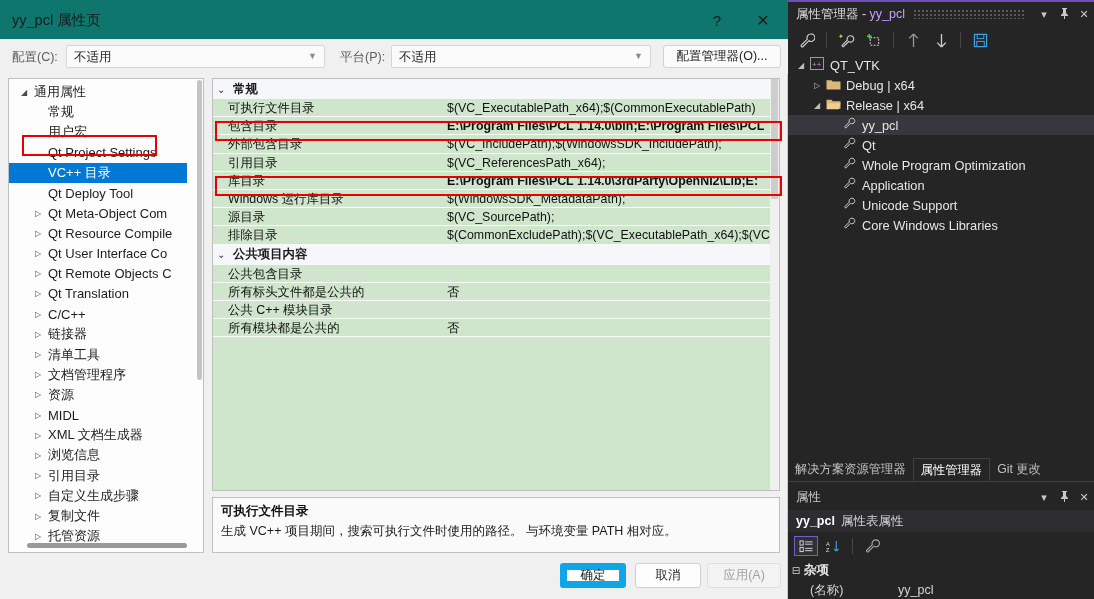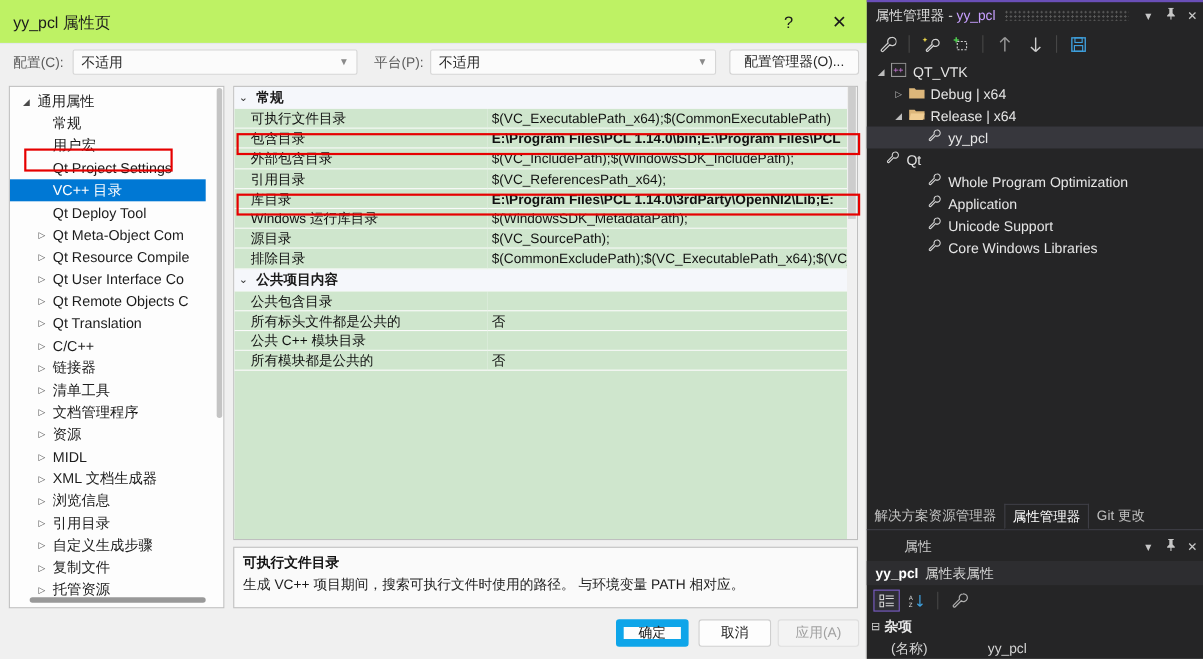--- a/index.html
+++ b/index.html
@@ -12,21 +12,21 @@
   #root { position: relative; width: 1094px; height: 599px; }
 
   
   .dialog {
     position: absolute; left: 0; top: 0; width: 788px; height: 599px;
     background: #f0f0f0;
     border-right: 1px solid #c8c8c8;
   }
   .titlebar {
     position: absolute; left: 0; top: 0; width: 788px; height: 40px;
-    background: #bef264;
+    background: #0f766e;
     border-bottom: 1px solid #e4e8ee;
   }
   .title-text {
     position: absolute; left: 12px; top: 11px;
     font-size: 14.5px; color: #1b1b1b;
   }
   .tb-btn {
     position: absolute; top: 0; width: 46px; height: 40px;
     display: flex; align-items: center; justify-content: center;
     font-size: 15px; color: #1b1b1b; cursor: default;
@@ -199,21 +199,21 @@
   .vs-tab {
     font-size: 12.3px; color: #c0c0c0; padding: 3px 7px 4px 7px; height: 23px;
   }
   .vs-tab.active {
     background: #252526; color: #ffffff;
     border: 1px solid #3f3f46; border-bottom: 1px solid #252526;
   }
 
   .vs-props-header {
     position: absolute; left: 0; top: 486px; width: 306px; height: 22px;
-    display: flex; align-items: center; padding-left: 26px;
+    display: flex; align-items: center;
   }
   .vs-props-header .pt { font-size: 12.5px; color: #c8c8c8; padding-left: 8px; flex: 1 1 auto; }
   .vs-props-sub {
     position: absolute; left: 0; top: 510px; width: 306px; height: 22px;
     background: #2d2d30; display: flex; align-items: center; padding-left: 8px;
   }
   .vs-props-sub .nm { font-size: 12.5px; font-weight: bold; color: #ffffff; }
   .vs-props-sub .ds { font-size: 12.5px; color: #d4d4d4; margin-left: 6px; }
   .vs-props-tb {
     position: absolute; left: 0; top: 534px; width: 306px; height: 24px;
@@ -516,21 +516,21 @@
             </svg></span>
           <span style="margin-left: 4px;">Release | x64</span>
         </div>
         <div class="vnode selected" style="padding-left: 38px;">
           <span class="varrow"></span>
           <span class="vicon"><svg width="14" height="13" viewBox="0 0 16 16">
               <path d="M11.5 1.5a3.4 3.4 0 0 0-3.1 4.7L2.9 11.7a1.1 1.1 0 0 0 1.5 1.5l5.5-5.4a3.4 3.4 0 1 0 1.6-6.3z" fill="none" stroke="#d4d4d4" stroke-width="1.2"></path>
             </svg></span>
           <span style="margin-left: 4px;">yy_pcl</span>
         </div>
-        <div class="vnode" style="">
+        <div class="vnode" style="padding-left: 38px;">
           <span class="varrow"></span>
           <span class="vicon"><svg width="14" height="13" viewBox="0 0 16 16">
               <path d="M11.5 1.5a3.4 3.4 0 0 0-3.1 4.7L2.9 11.7a1.1 1.1 0 0 0 1.5 1.5l5.5-5.4a3.4 3.4 0 1 0 1.6-6.3z" fill="none" stroke="#d4d4d4" stroke-width="1.2"></path>
             </svg></span>
           <span style="margin-left: 4px;">Qt</span>
         </div>
         <div class="vnode" style="padding-left: 38px;">
           <span class="varrow"></span>
           <span class="vicon"><svg width="14" height="13" viewBox="0 0 16 16">
               <path d="M11.5 1.5a3.4 3.4 0 0 0-3.1 4.7L2.9 11.7a1.1 1.1 0 0 0 1.5 1.5l5.5-5.4a3.4 3.4 0 1 0 1.6-6.3z" fill="none" stroke="#d4d4d4" stroke-width="1.2"></path>

